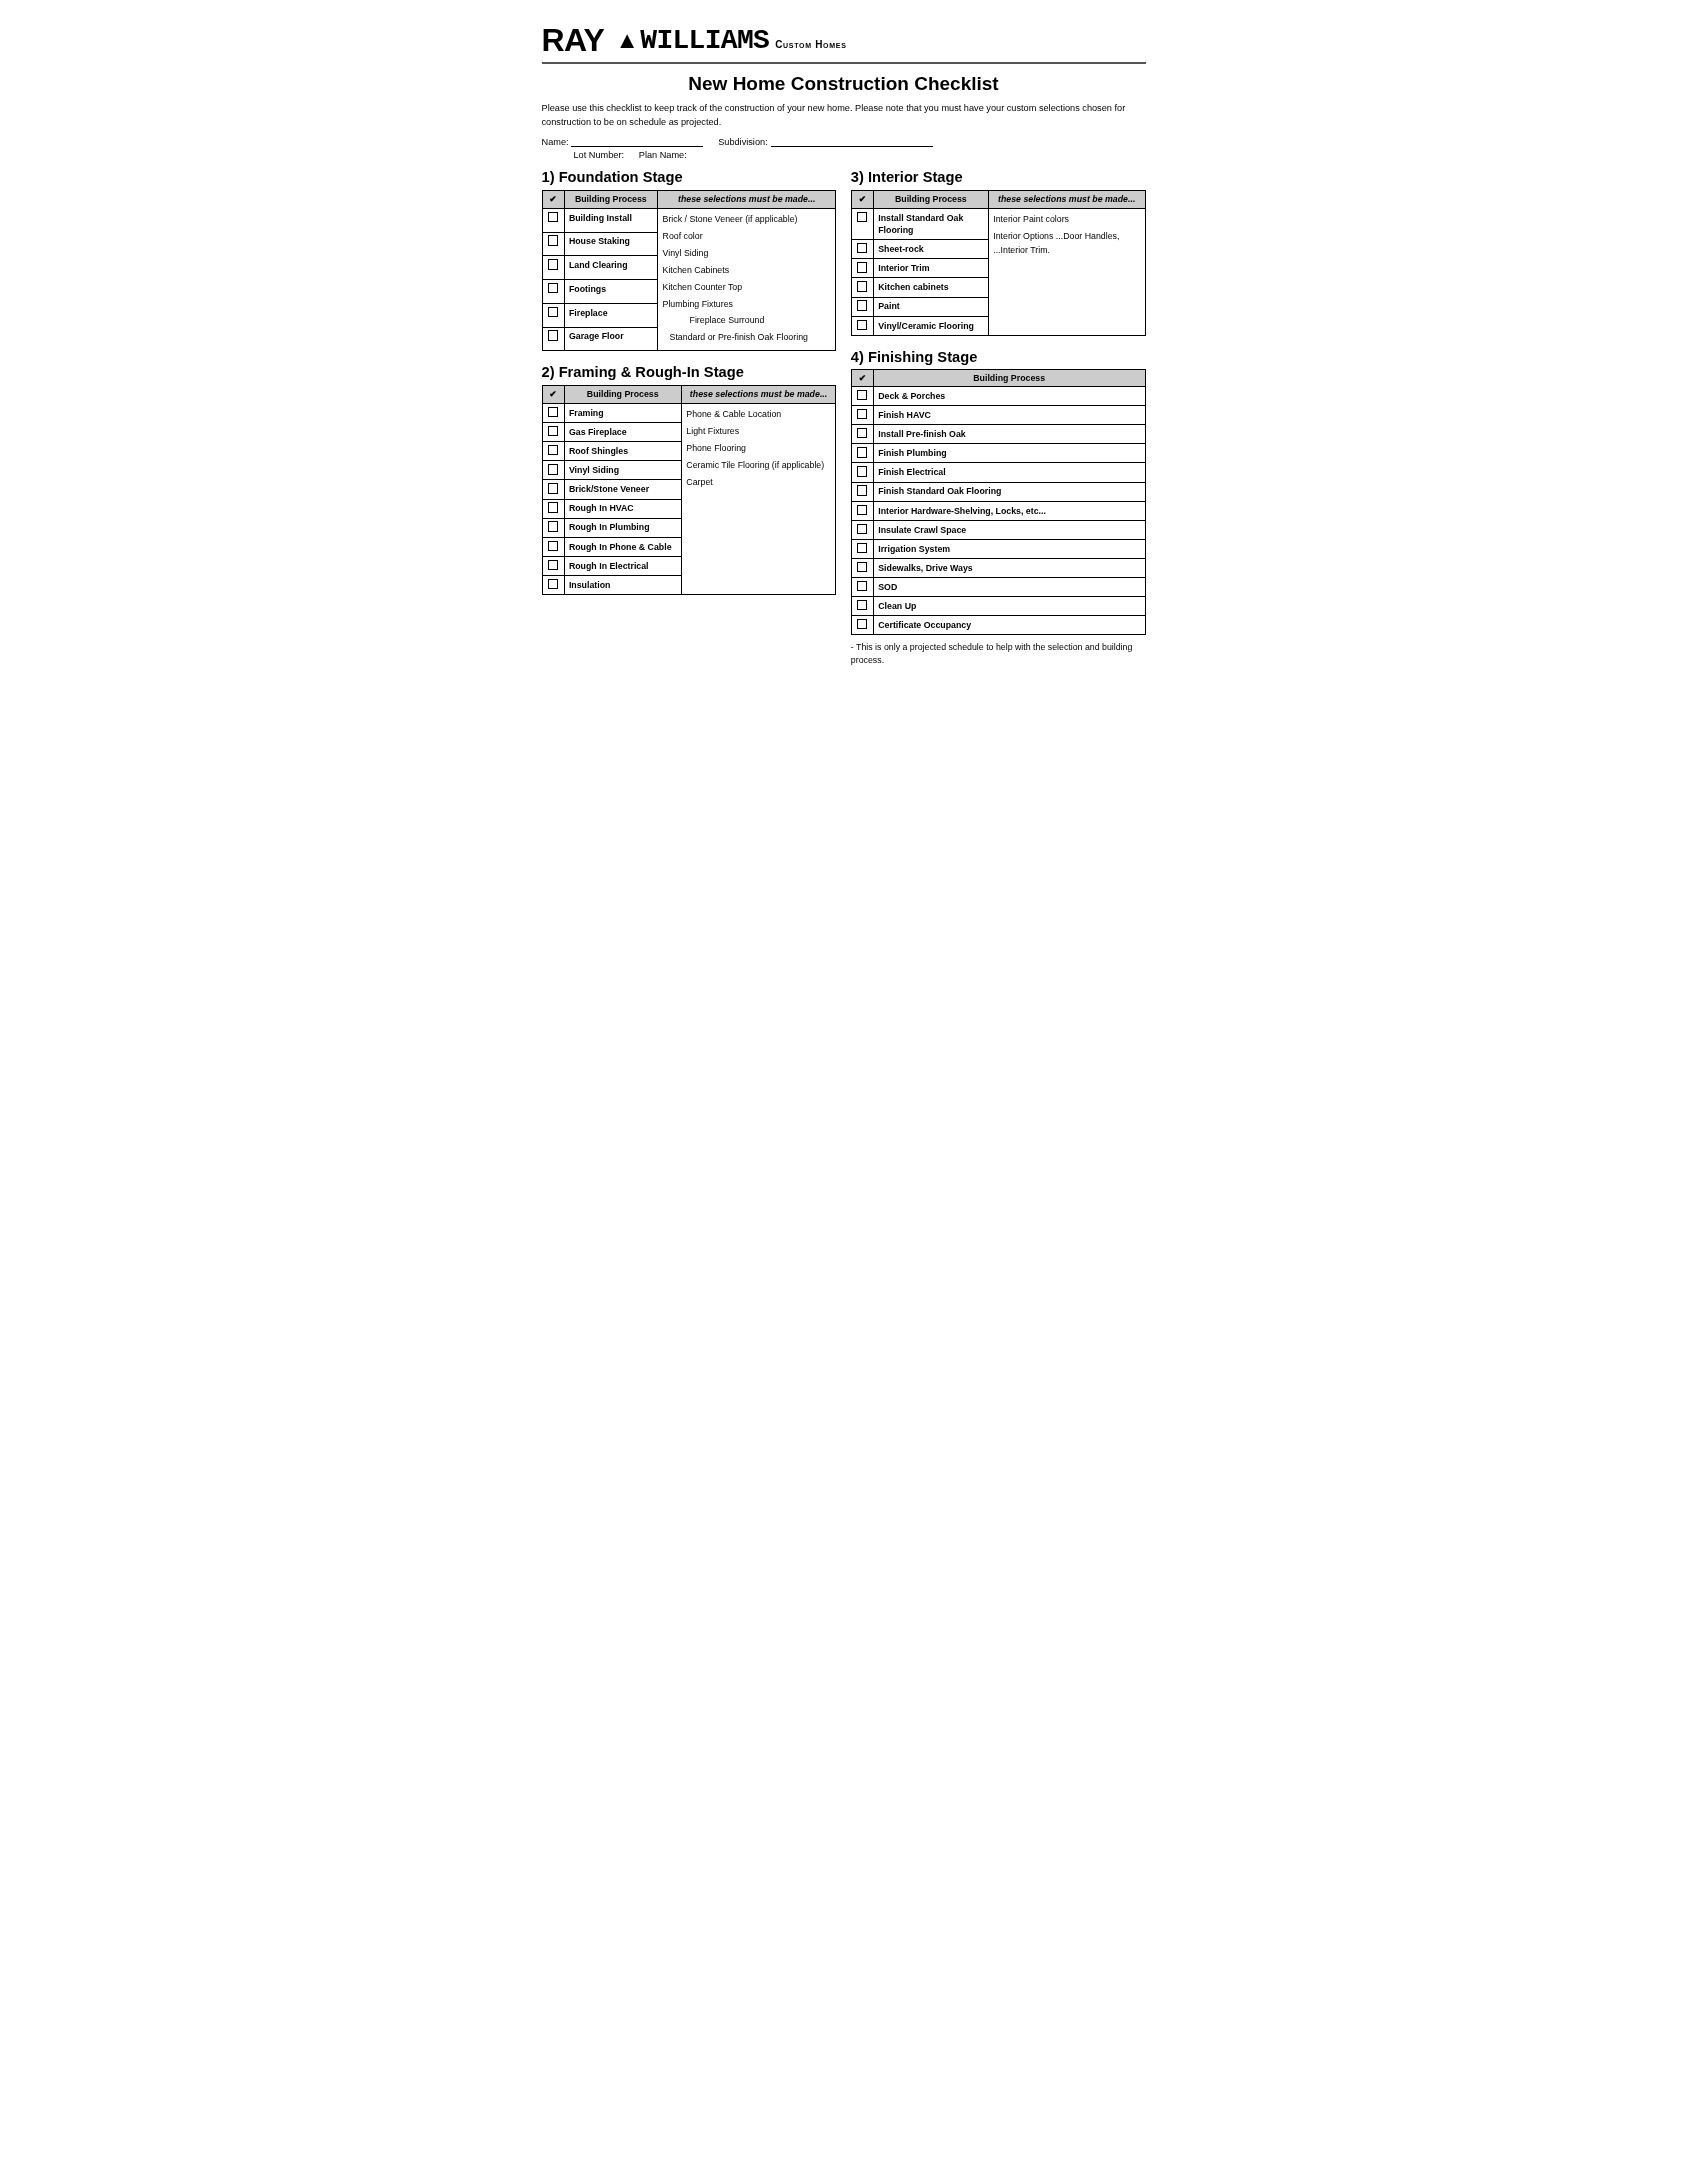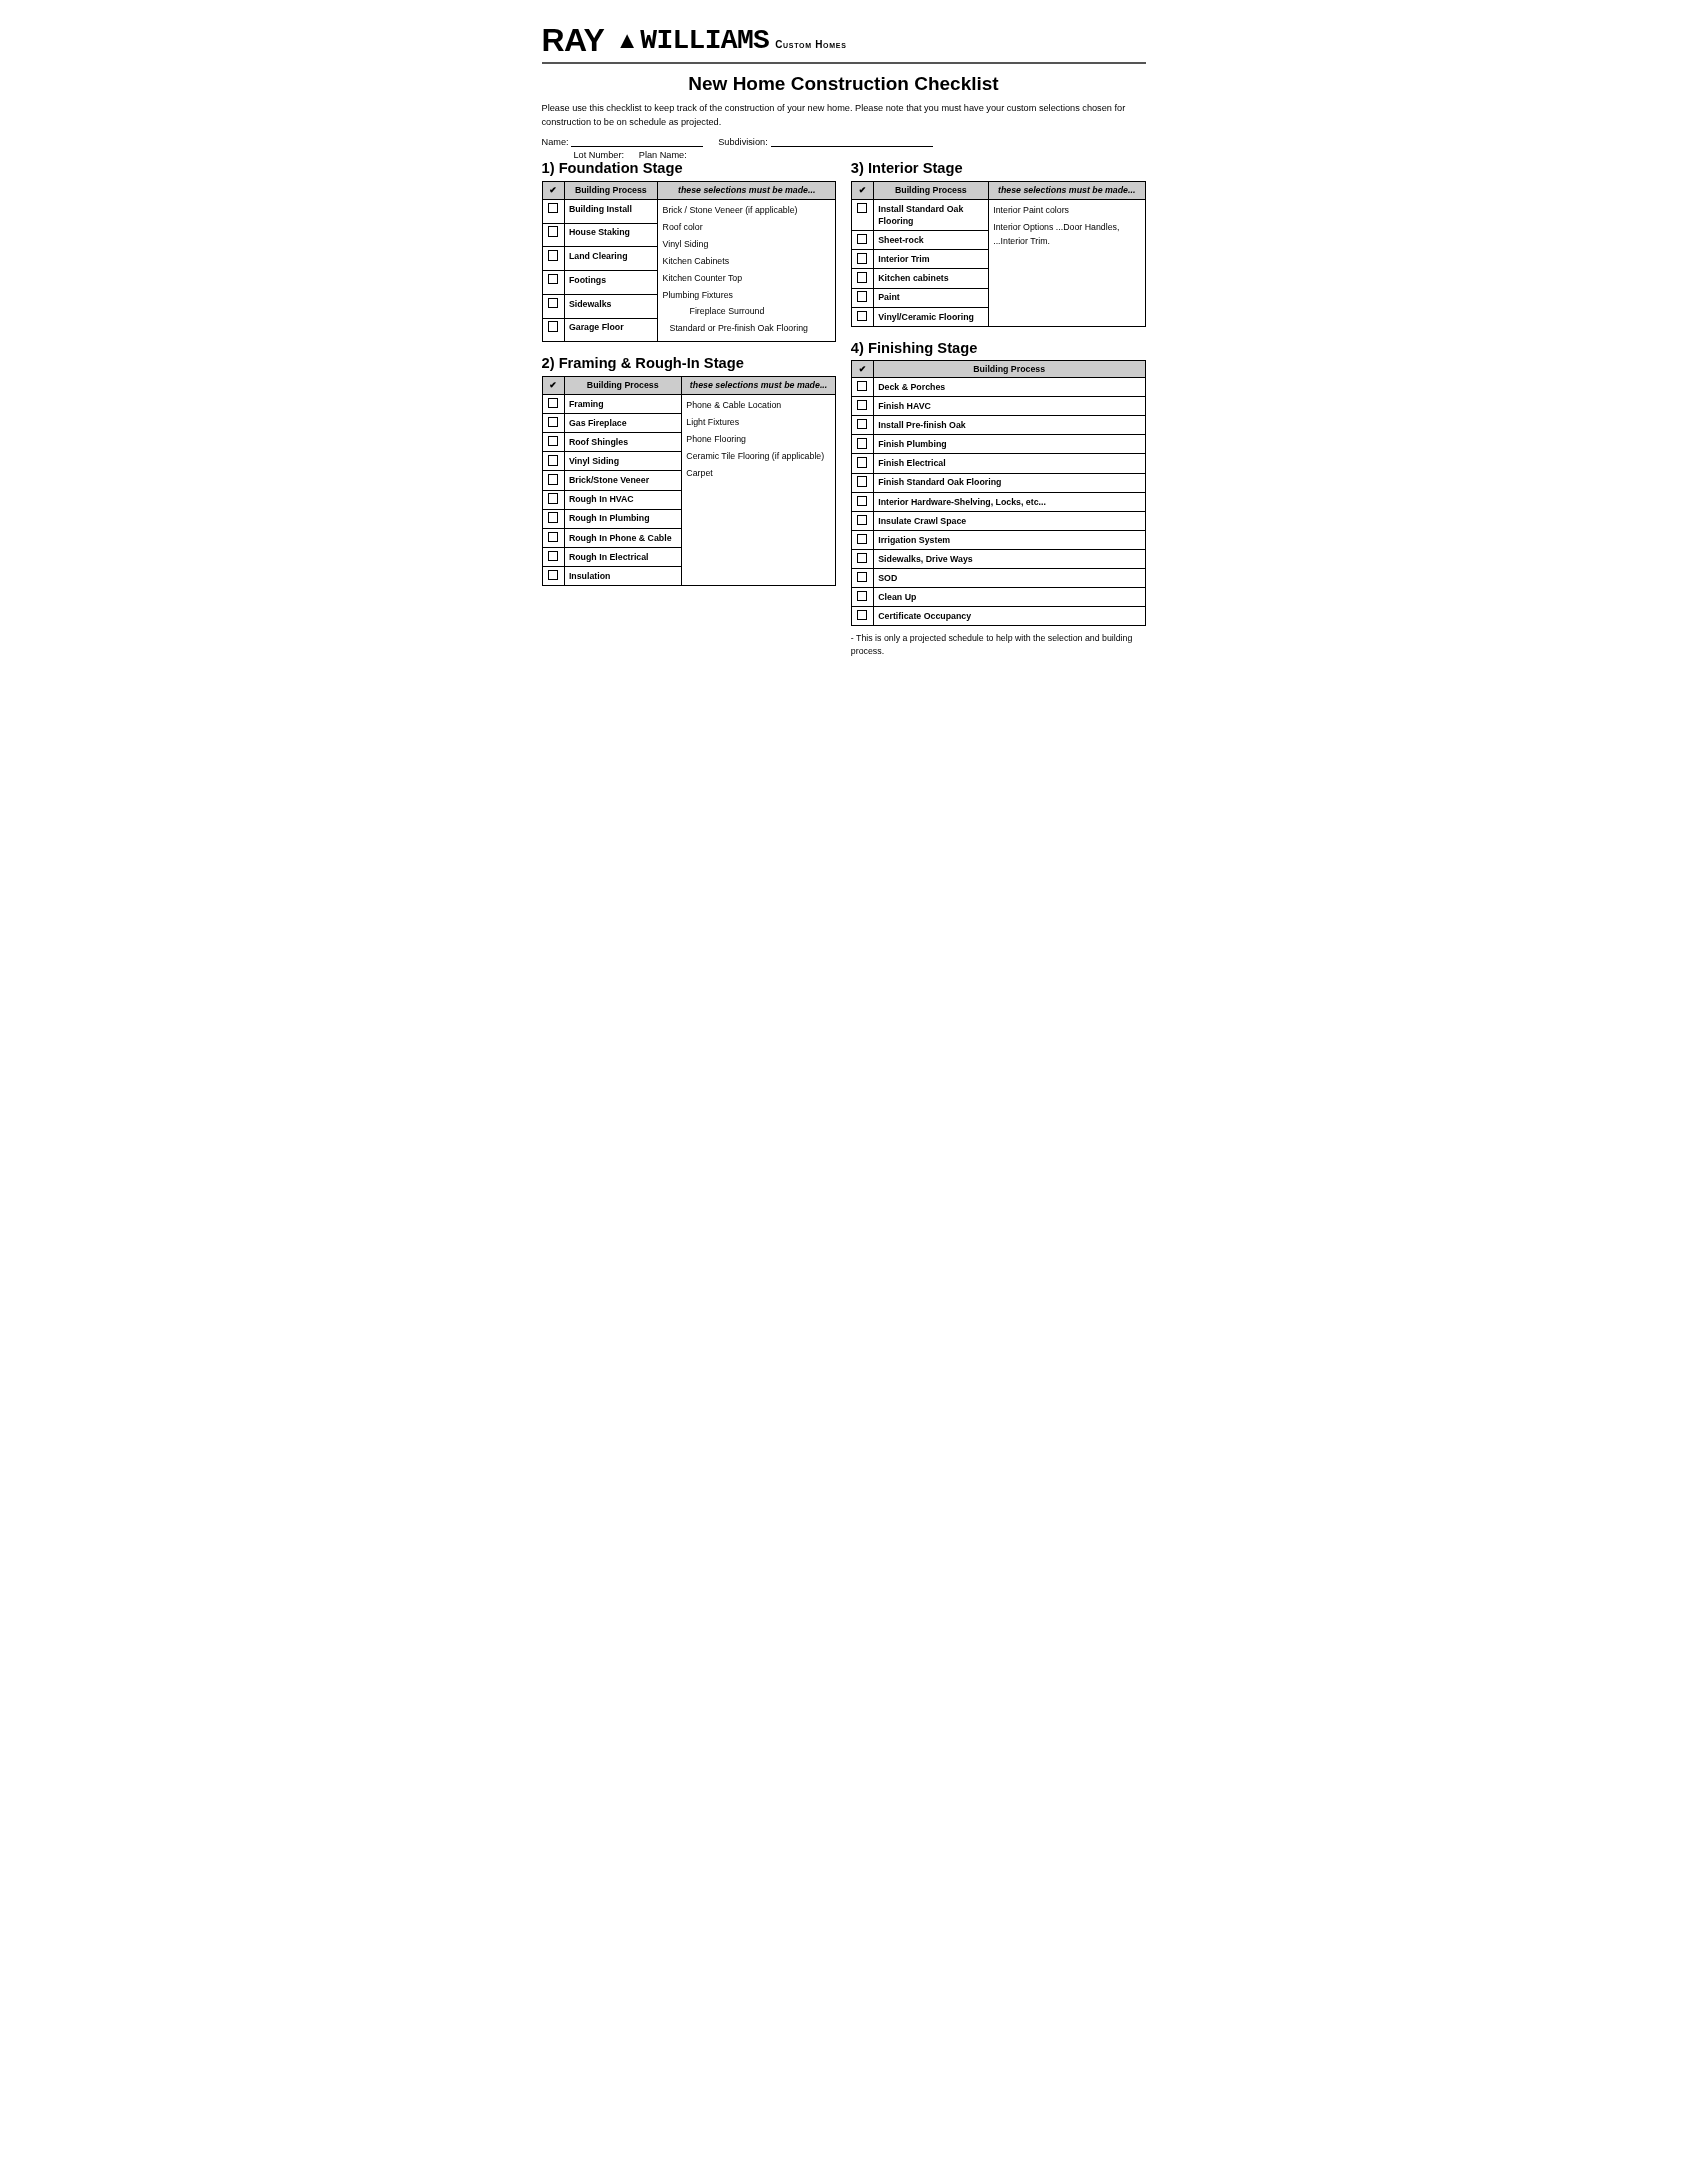--- a/index.html
+++ b/index.html
@@ -82,21 +82,21 @@
     }
     .form-fields .field-line {
       border-bottom: 0.7px solid #000;
       min-width: 132px;
       height: 11.8px;
       display: inline-block;
     }
     .form-row2 {
       display: flex;
       gap: 14.7px;
-      margin-bottom: 0;
+      margin-bottom: 9px;
       font-size: 9.2px;
       padding-left: 32px;
     }
 
     
     .two-col {
       display: grid;
       grid-template-columns: 1fr 1fr;
       gap: 14.7px;
       align-items: start;
@@ -279,21 +279,21 @@
           <tr>
             <td class="check-col"><span class="checkbox"></span></td>
             <td class="process-col">Land Clearing</td>
           </tr>
           <tr>
             <td class="check-col"><span class="checkbox"></span></td>
             <td class="process-col">Footings</td>
           </tr>
           <tr>
             <td class="check-col"><span class="checkbox"></span></td>
-            <td class="process-col">Sidewalks</td>
+            <td class="process-col">Fireplace</td>
           </tr>
           <tr>
             <td class="check-col"><span class="checkbox"></span></td>
             <td class="process-col">Garage Floor</td>
           </tr>
         </tbody>
     </table>
 
     <div class="section-title">2) Framing &amp; Rough-In Stage</div>
     <table class="checklist-table">

